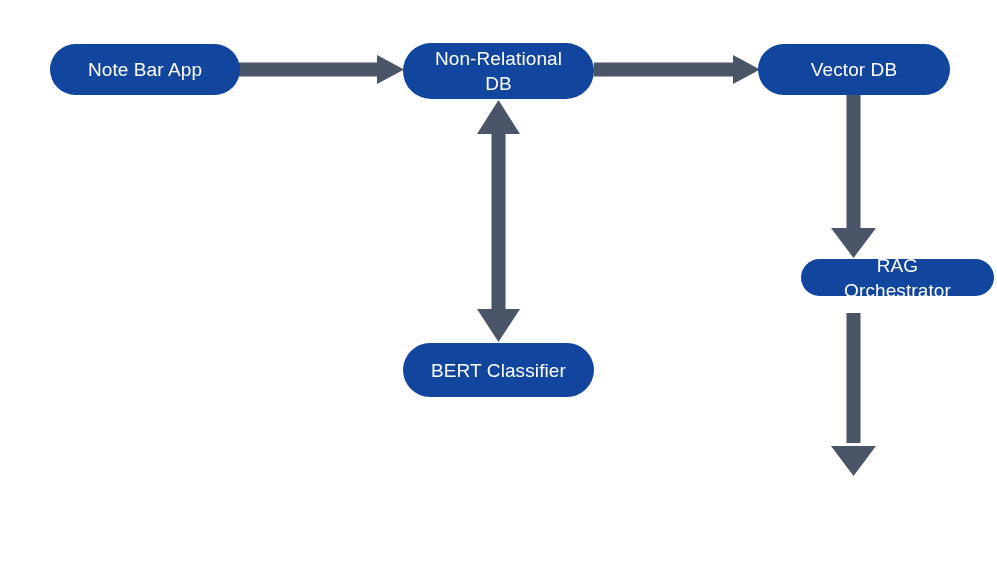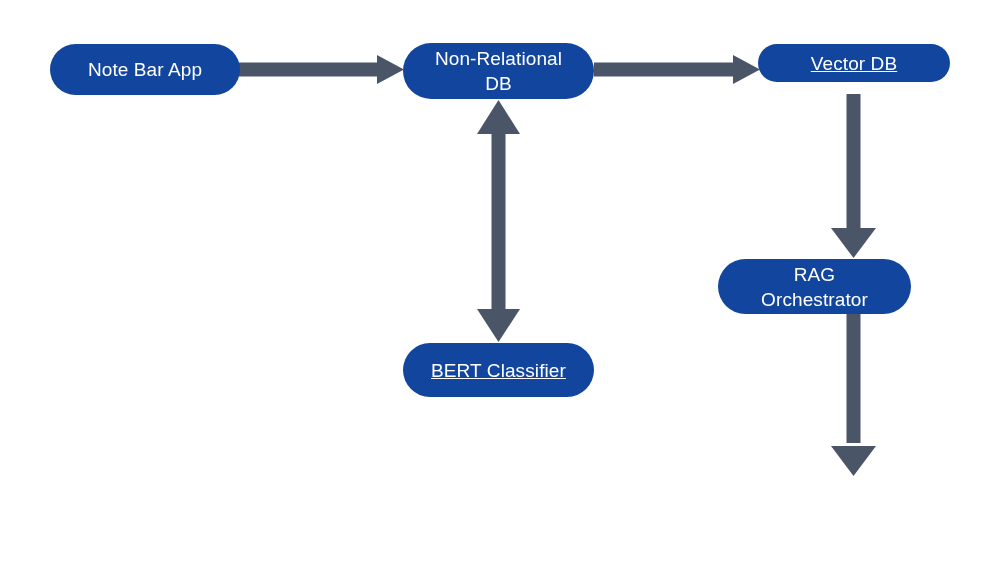--- a/index.html
+++ b/index.html
@@ -83,27 +83,27 @@
 
   <div class="node" style="left:403px; top:43px; width:191px; height:56px;">
     <span class="node-label">Non-Relational
 DB</span>
   </div>
 
   <div class="node" style="left:50px; top:44px; width:190px; height:51px;">
     <span class="node-label">Note Bar App</span>
   </div>
 
-  <div class="node" style="left:758px; top:44px; width:192px; height:38px;text-decoration:underline;">
+  <div class="node" style="left:758px; top:44px; width:192px; height:51px;">
     <span class="node-label">Vector DB</span>
   </div>
 
-  <div class="node" style="left:403px; top:343px; width:191px; height:54px;text-decoration:underline;">
+  <div class="node" style="left:403px; top:343px; width:191px; height:54px;">
     <span class="node-label">BERT Classifier</span>
   </div>
 
-  <div class="node" style="left:718px; top:259px; width:193px; height:55px;">
+  <div class="node" style="left:801px; top:259px; width:193px; height:37px;">
     <span class="node-label">RAG
 Orchestrator</span>
   </div>
 
 
 </div>
 
 </body></html>

